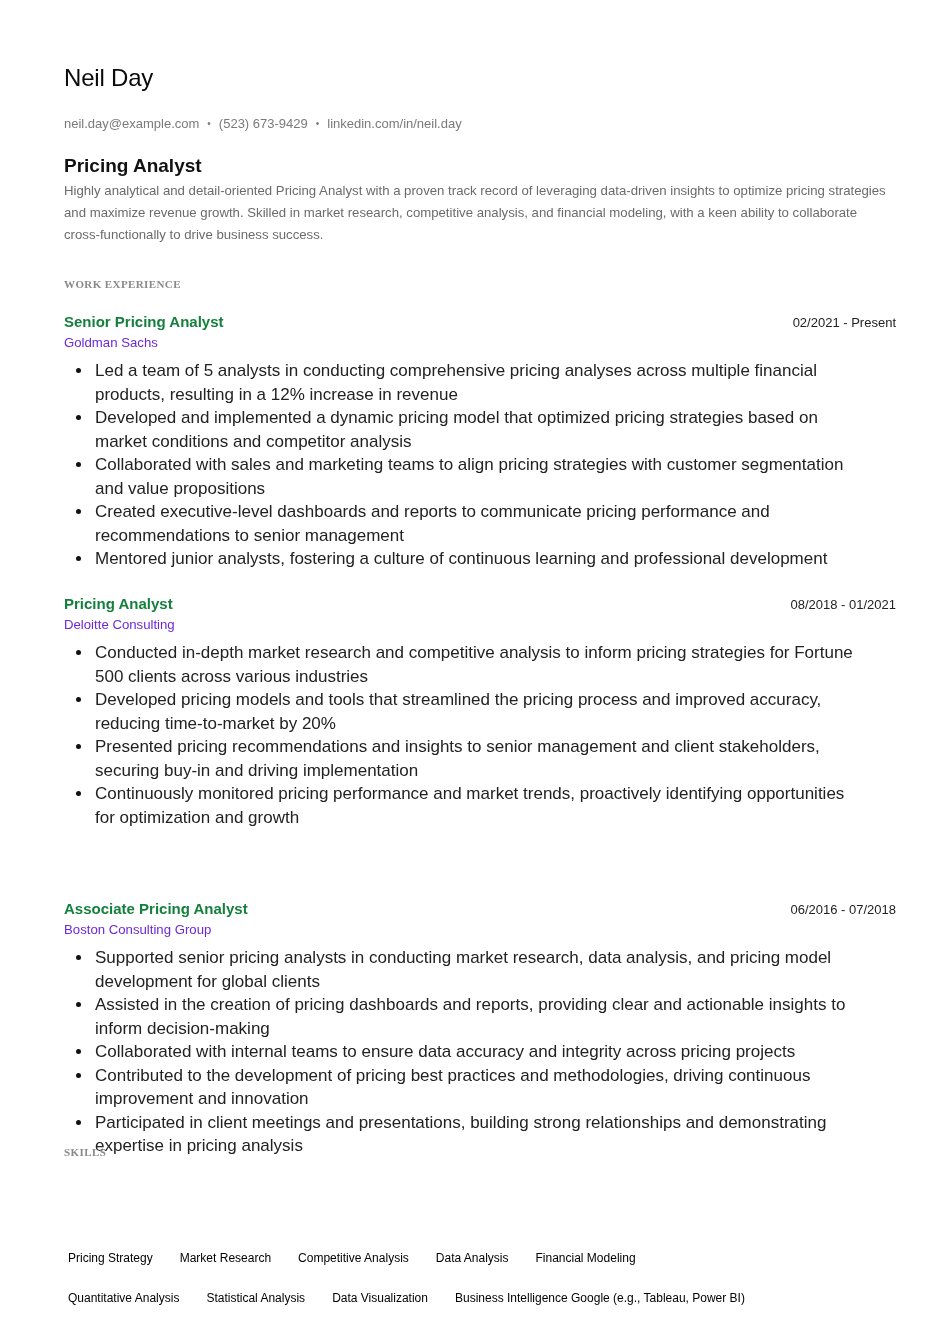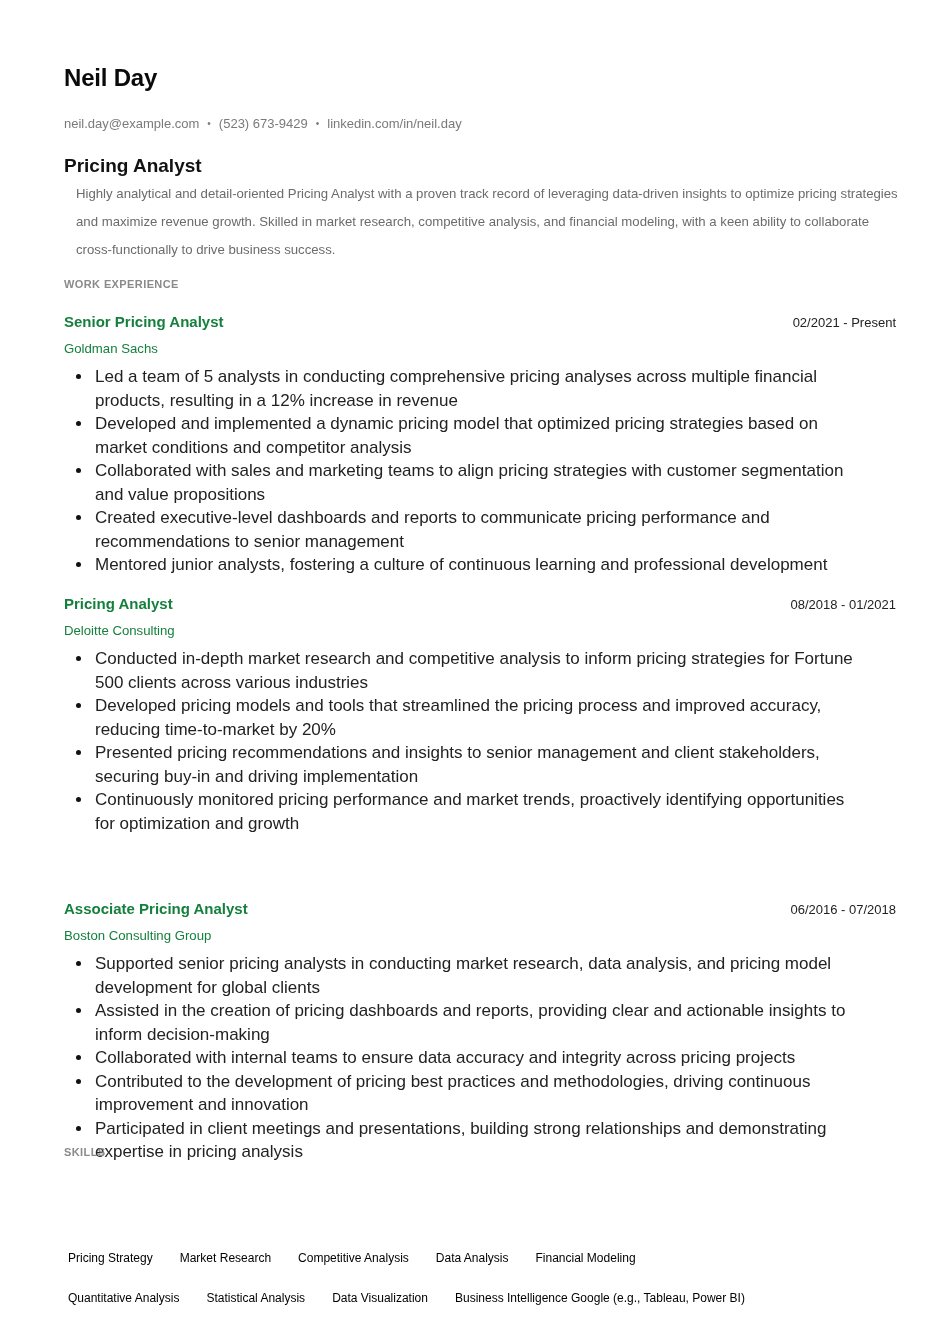--- a/index.html
+++ b/index.html
@@ -1,28 +1,28 @@
 <!DOCTYPE html>
 <html><head>
 <meta charset="utf-8">
 <style>
   html, body { margin:0; padding:0; background:#ffffff; }
   body { width:940px; height:1330px; overflow:hidden; position:relative; font-family:"Liberation Sans", sans-serif; color:#1a1a1a; }
   .page { position:absolute; left:64px; top:0; width:832px; }
-  .name { position:absolute; top:64px; left:0; font-size:24px; font-weight:bold; color:#0a0a0a; letter-spacing:-0.2px; }
+  .name { position:absolute; top:64px; left:0; font-size:24px; font-weight:normal; color:#0a0a0a; letter-spacing:-0.2px; }
   .contact { position:absolute; top:96px; left:0; font-size:13px; color:#7a7a7a; white-space:nowrap;margin-top:20px; }
   .contact .sep { margin:0 8px; font-size:10px; vertical-align:1px; }
   .title { position:absolute; top:155px; left:0; font-size:19px; font-weight:bold; color:#111; }
-  .summary { position:absolute; top:180px; left:12px; width:832px; font-size:13.2px; line-height:28px; color:#6b6b6b; }
-  .section-label { position:absolute; left:0; font-size:11px; font-weight:bold; color:#8a8a8a; letter-spacing:0.4px; }
+  .summary { position:absolute; top:180px; left:0; width:832px; font-size:13.2px; line-height:22px; color:#6b6b6b; }
+  .section-label { position:absolute; left:0; font-size:11px; font-weight:bold; color:#8a8a8a; letter-spacing:0.4px;font-family:Liberation Serif, serif; }
   .job { position:absolute; left:0; width:832px; }
   .job-head { display:flex; justify-content:space-between; align-items:baseline; height:20px; }
   .job-title { font-size:15px; font-weight:bold; color:#15803d; }
   .job-date { font-size:13px; color:#222; }
-  .job-company { font-size:13.2px; color:#15803d; margin-top:8px; height:20px; }
+  .job-company { font-size:13.2px; color:#6d28d9; margin-top:2px; height:20px; }
   ul.bullets { list-style:none; margin:4px 0 0 0; padding:0; }
   ul.bullets li { position:relative; padding-left:31px; font-size:17px; line-height:23.5px; color:#222; width:760px; }
   ul.bullets li::before { content:""; position:absolute; left:12px; top:9px; width:5px; height:5px; border-radius:50%; background:#111; }
   .skills { position:absolute; left:0; top:1228px; width:840px; }
   .skill-row { display:flex; height:40px; align-items:center; }
   .skill { font-size:12px; color:#000000; padding:0 4px; margin-right:19px; white-space:nowrap;margin-top:20px; }
 </style>
 </head>
 <body>
 

